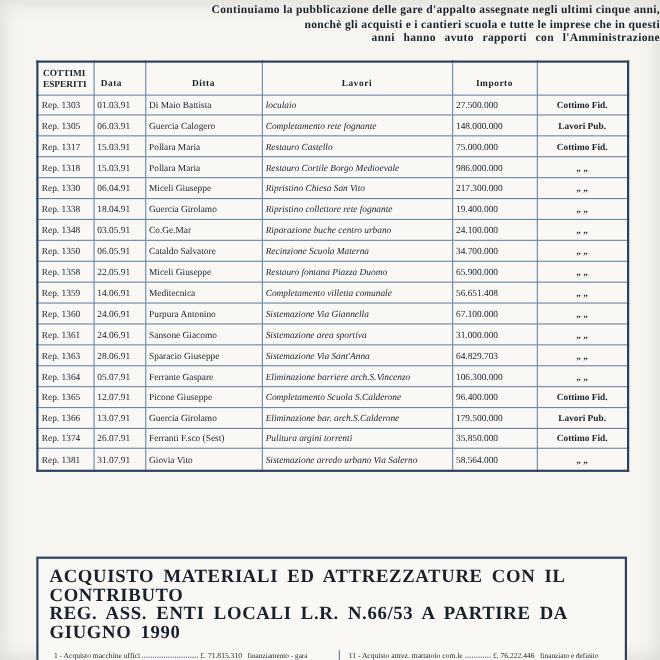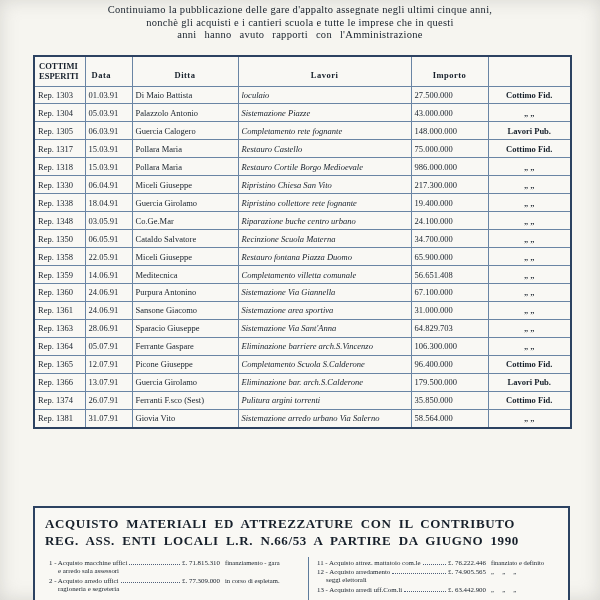--- a/index.html
+++ b/index.html
@@ -5,21 +5,21 @@
   html,body{margin:0;padding:0;}
   body{
     width:600px;height:600px;overflow:hidden;position:relative;
     background:#f6f5f0;
     font-family:"Liberation Serif","DejaVu Serif",serif;
     color:#17202b;
     box-shadow:inset 0 0 18px rgba(120,120,115,.25);
   }
   .intro{
     position:absolute;top:4px;left:0;width:100%;
-    text-align:center;font-weight:normal;font-size:10.5px;line-height:12.5px;
+    text-align:right;font-weight:bold;font-size:10.5px;line-height:12.5px;
     letter-spacing:.3px;
   }
   .intro .l3{word-spacing:5px;}
 
   table.cottimi{
     position:absolute;top:55px;left:33px;width:537px;height:374px;
     border-collapse:collapse;table-layout:fixed;
     border:2px solid #2c4261;
     background:#f9f8f4;
   }
@@ -37,21 +37,21 @@
   .c-firm{padding-left:7px;}
   .c-work{padding-left:7px;font-style:italic;}
   .c-amount{text-align:left;padding-right:13px;}
   .c-type{text-align:center;font-size:8px;white-space:pre;font-weight:bold;}
 
   .acquisti-box{
     position:absolute;top:506px;left:33px;width:537px;height:110px;
     border:2px solid #2c4261;box-sizing:border-box;background:#f9f8f4;
   }
   .acquisti-title{
-    font-weight:bold;font-size:13px;line-height:17px;
+    font-weight:bold;font-size:17px;line-height:17px;
     padding:7px 0 0 10px;letter-spacing:.6px;word-spacing:3.5px;
   }
   .acquisti-cols{display:flex;margin-top:8px;align-items:stretch;}
   .aq-col{box-sizing:border-box;}
   .aq-left{width:274px;border-right:1px solid #5f7c9c;padding:1px 3px 6px 14px;}
   .aq-right{flex:1;padding:1px 3px 6px 8px;}
   .item-row{display:flex;align-items:baseline;font-size:6.9px;line-height:9px;}
   .item-name{white-space:nowrap;}
   .item-leader{flex:1;border-bottom:1px dotted #50607a;margin:0 2px 1px 2px;min-width:6px;}
   .item-amount{white-space:nowrap;}
@@ -93,28 +93,20 @@
   <tbody>
       <tr>
         <td class="c-rep">Rep. 1303</td>
         <td class="c-date">01.03.91</td>
         <td class="c-firm">Di Maio Battista</td>
         <td class="c-work">loculaio</td>
         <td class="c-amount">27.500.000</td>
         <td class="c-type">Cottimo Fid.</td>
       </tr>
       <tr>
-        <td class="c-rep">Rep. 1304</td>
-        <td class="c-date">05.03.91</td>
-        <td class="c-firm">Palazzolo Antonio</td>
-        <td class="c-work">Sistemazione Piazze</td>
-        <td class="c-amount">43.000.000</td>
-        <td class="c-type">„    „</td>
-      </tr>
-      <tr>
         <td class="c-rep">Rep. 1305</td>
         <td class="c-date">06.03.91</td>
         <td class="c-firm">Guercia Calogero</td>
         <td class="c-work">Completamento rete fognante</td>
         <td class="c-amount">148.000.000</td>
         <td class="c-type">Lavori Pub.</td>
       </tr>
       <tr>
         <td class="c-rep">Rep. 1317</td>
         <td class="c-date">15.03.91</td>

